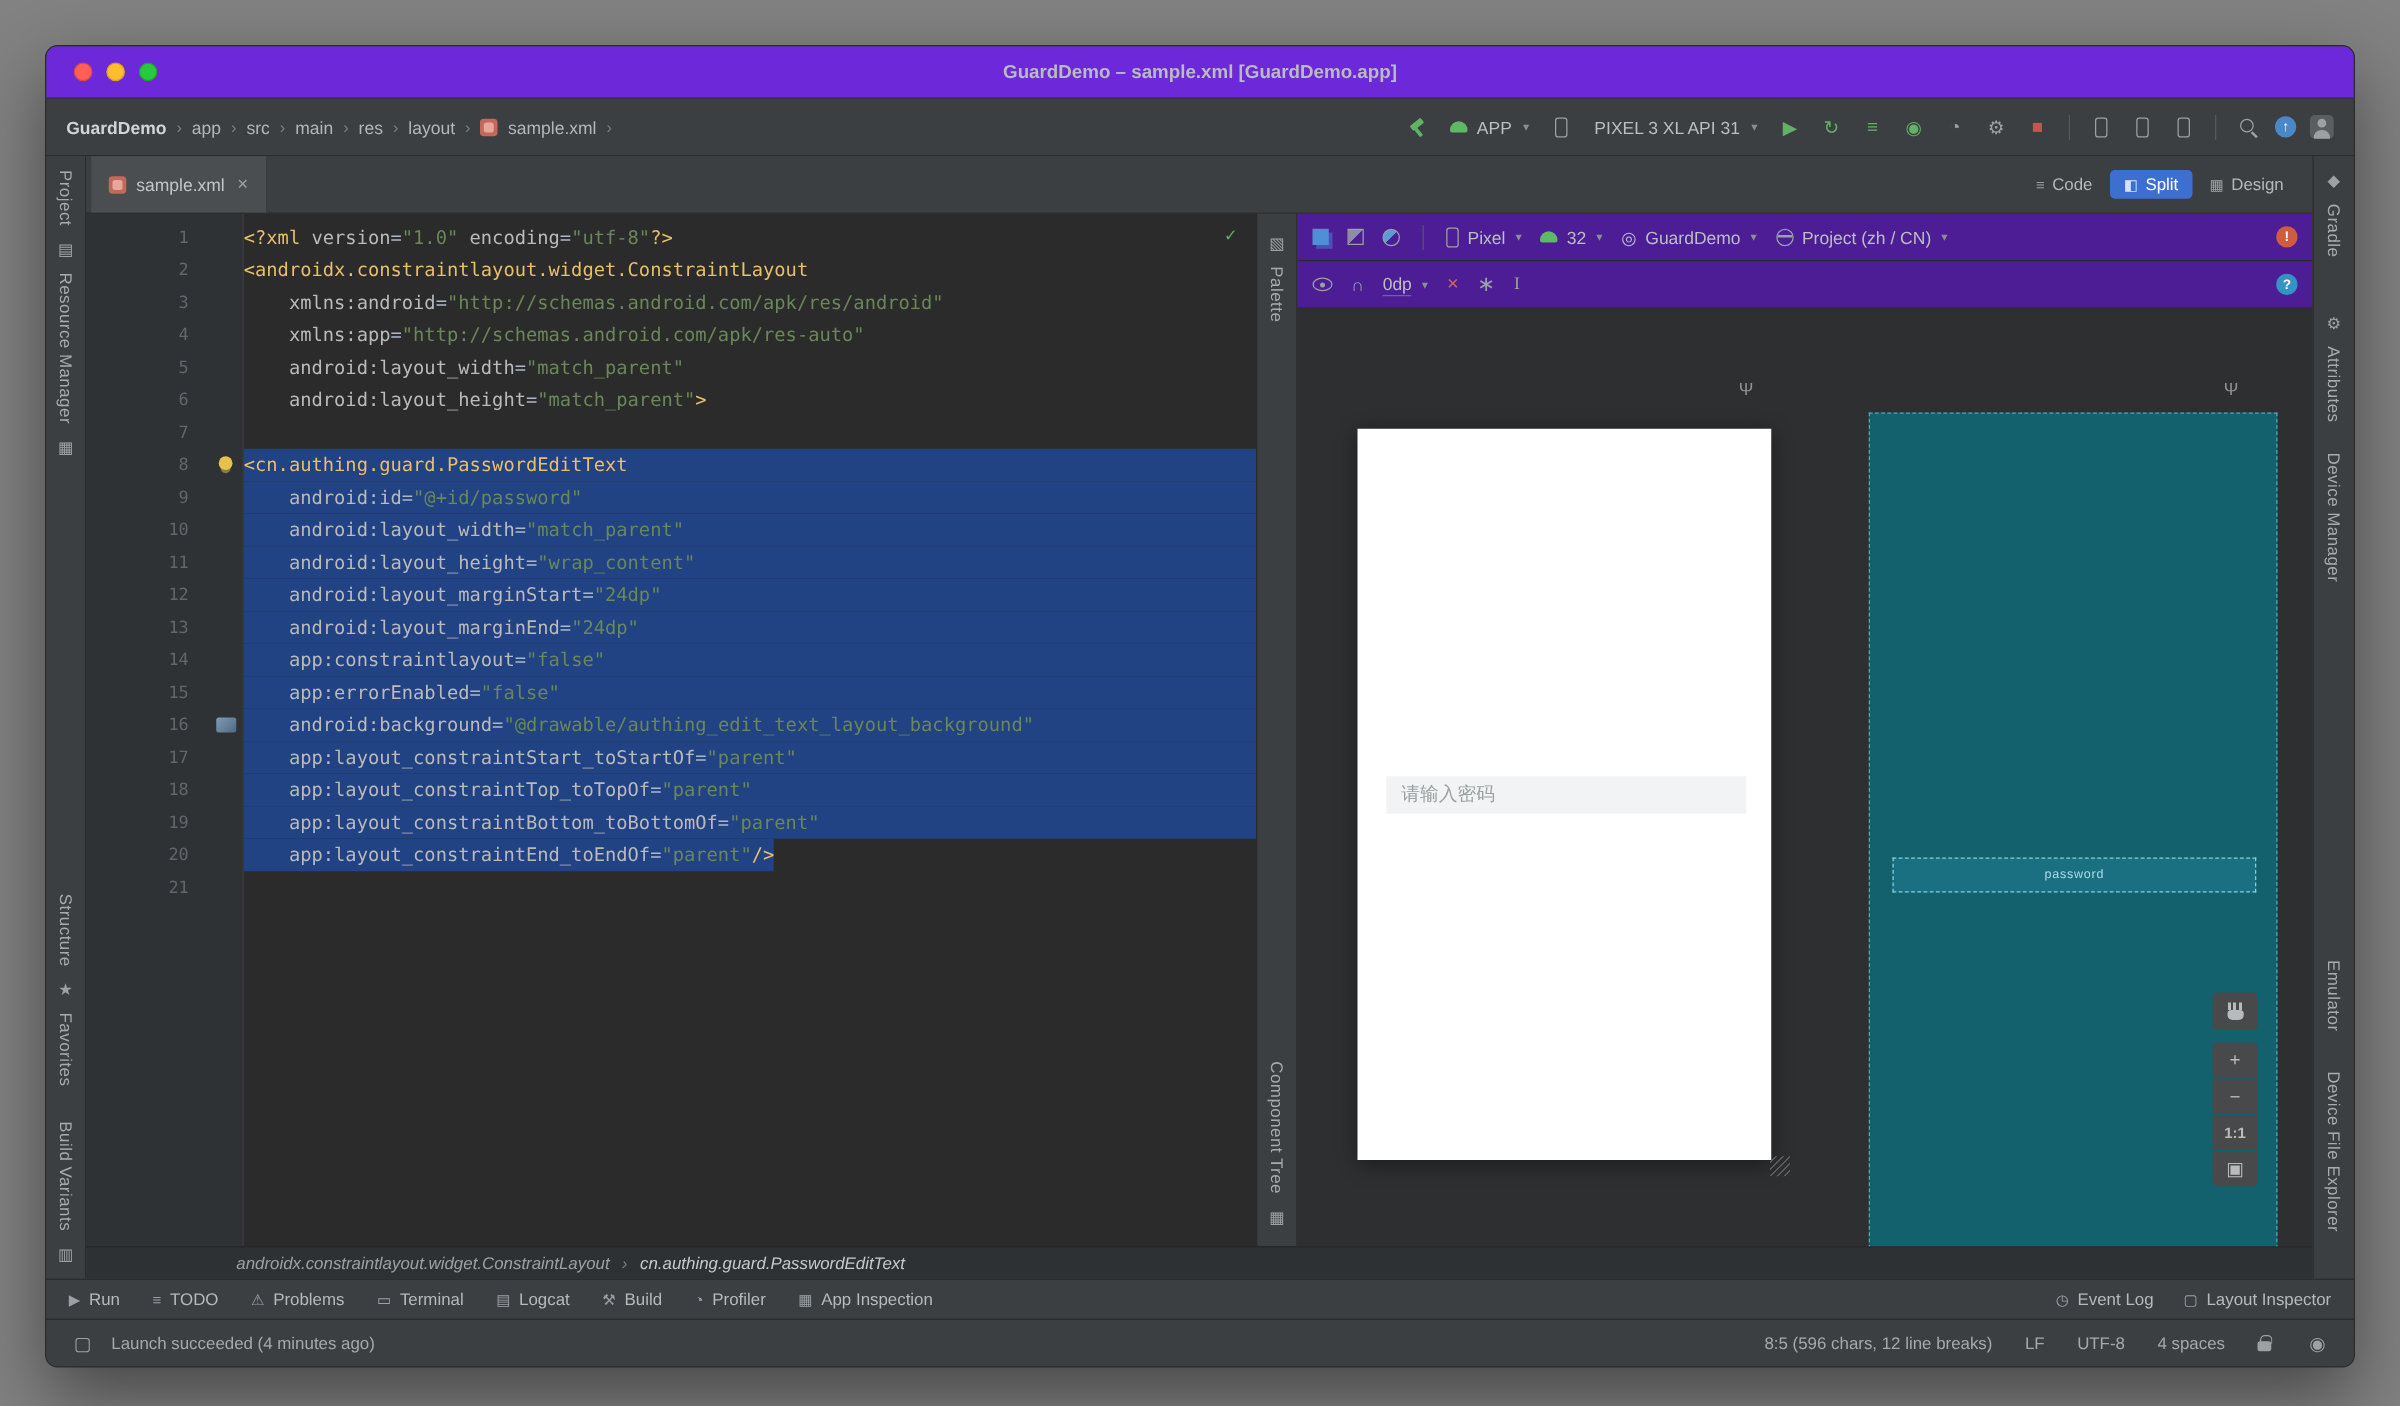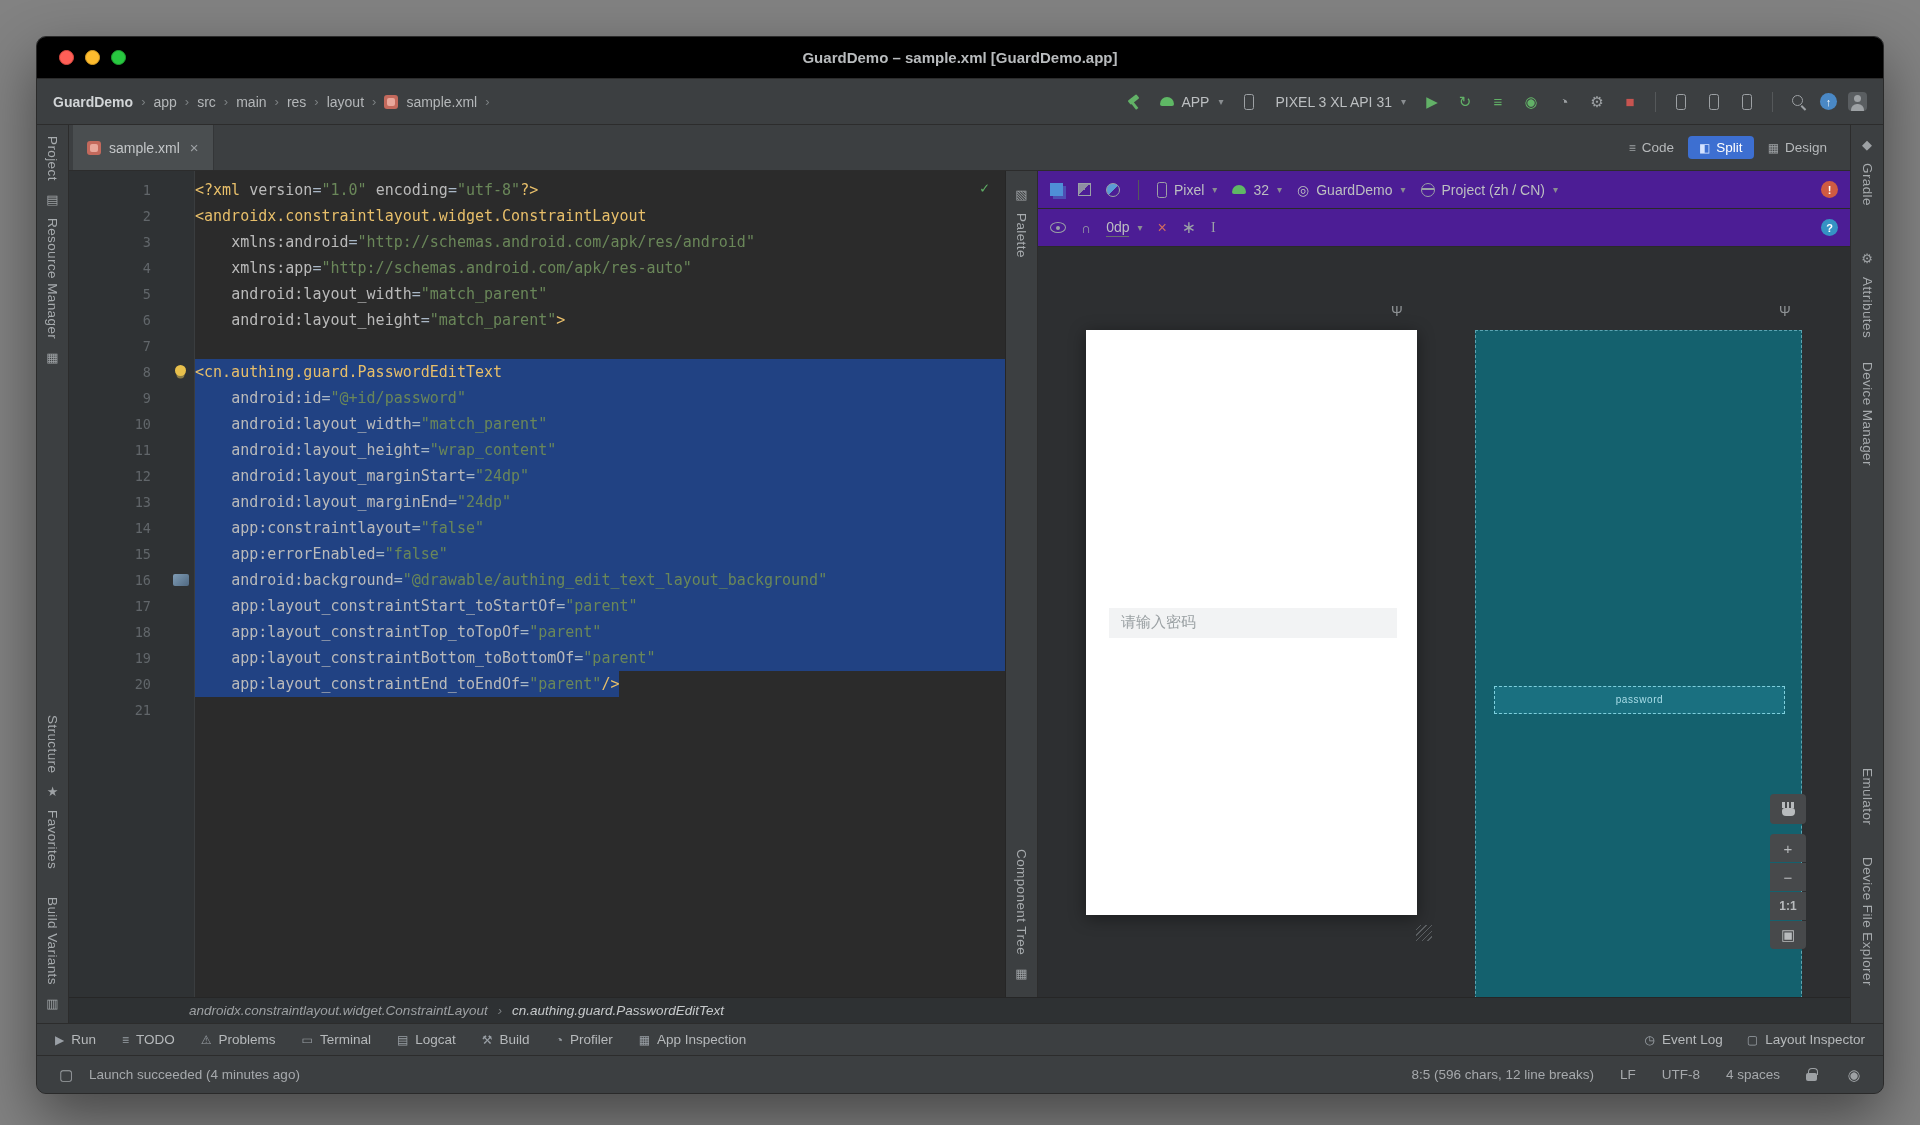--- a/index.html
+++ b/index.html
@@ -3,21 +3,21 @@
 <meta charset="utf-8">
 <style>
   *{margin:0;padding:0;box-sizing:border-box;}
   html,body{width:1920px;height:1125px;overflow:hidden;}
   body{background:#828282;font-family:"Liberation Sans",sans-serif;position:relative;}
   .window{position:absolute;left:36px;top:36px;width:1848px;height:1058px;background:#3c3f41;
           border-radius:10px;overflow:hidden;display:flex;flex-direction:column;
           box-shadow:0 24px 60px rgba(0,0,0,.45);border:1px solid #2a2a2a;}
   
   .titlebar{flex:0 0 42px;position:relative;display:flex;align-items:center;justify-content:center;
-            background:#000000;border-bottom:1px solid #2c2c2c;}
+            background:#6d28d9;border-bottom:1px solid #2c2c2c;}
   .lights{position:absolute;left:22px;top:0;height:100%;display:flex;align-items:center;gap:11px;}
   .light{width:15px;height:15px;border-radius:50%;}
   .light.r{background:#ff5f57;border:1px solid #dd4a40;}
   .light.y{background:#febc2e;border:1px solid #d89e24;}
   .light.g{background:#28c840;border:1px solid #1f9f31;}
   .title{font-size:15px;font-weight:700;color:#b9bcbe;}
   
   .navbar{flex:0 0 46px;display:flex;align-items:center;padding:0 16px;background:#3c3f41;border-bottom:1px solid #2c2c2c;}
   .crumbs{display:flex;align-items:center;gap:8px;font-size:14px;color:#b4b7b9;white-space:nowrap;}
   .crumbs .c0{font-weight:700;color:#d2d5d7;}
@@ -93,23 +93,23 @@
   .globeic{width:14px;height:14px;border:1.5px solid #9aa1a6;border-radius:50%;position:relative;}
   .globeic::after{content:"";position:absolute;left:0;right:0;top:4.5px;height:1.5px;background:#9aa1a6;}
   .eyeic{width:16px;height:11px;border:1.5px solid #9aa1a6;border-radius:50%;position:relative;}
   .eyeic::after{content:"";position:absolute;left:50%;top:50%;width:4px;height:4px;margin:-2px;background:#9aa1a6;border-radius:50%;}
   .badge{width:17px;height:17px;border-radius:50%;color:#fff;font-size:11px;font-weight:700;display:flex;align-items:center;justify-content:center;}
   .badge.err{background:#cf5b42;}
   .badge.help{background:#3592c4;}
   .flexsp{flex:1;}
   .marg{border-bottom:1px solid #6a6e71;padding-bottom:1px;}
   .dcanvas{flex:1;position:relative;background:#2d2f31;overflow:hidden;}
-  .device-white{position:absolute;left:48px;top:83px;width:331px;height:585px;background:#ffffff;box-shadow:0 3px 16px rgba(0,0,0,.42);}
+  .device-white{position:absolute;left:48px;top:96px;width:331px;height:585px;background:#ffffff;box-shadow:0 3px 16px rgba(0,0,0,.42);}
   .wfield{position:absolute;left:23px;right:20px;top:calc(50% - 15px);height:30px;background:#f2f3f4;display:flex;align-items:center;padding-left:12px;font-size:15px;color:#9aa0a3;}
-  .device-bp{position:absolute;left:437px;top:83px;width:327px;height:739px;background:#14616e;border:1px dashed rgba(150,220,235,.55);}
+  .device-bp{position:absolute;left:457px;top:83px;width:327px;height:739px;background:#14616e;border:1px dashed rgba(150,220,235,.55);}
   .bpfield{position:absolute;left:18px;right:16px;top:calc(50% - 14px);height:28px;background:#1a7080;border:1px dashed #7fcfdd;display:flex;align-items:center;justify-content:center;font-size:10px;color:#a8dde8;letter-spacing:.6px;}
   .antenna{position:absolute;top:56px;font-size:14px;color:#8d9194;}
   .grip{position:absolute;left:378px;top:678px;width:16px;height:16px;
         background:repeating-linear-gradient(135deg,transparent 0 3px,#5a5e61 3px 4px);}
   .zoombox{position:absolute;right:44px;top:547px;width:36px;display:flex;flex-direction:column;}
   .zbtn{height:30px;background:#47494b;color:#b8bbbd;display:flex;align-items:center;justify-content:center;font-size:15px;border-radius:4px;}
   .zgrp{display:flex;flex-direction:column;gap:1px;margin-top:10px;}
   .zgrp .zbtn{height:28px;border-radius:0;}
   .zgrp .zbtn:first-child{border-radius:4px 4px 0 0;}
   .zgrp .zbtn:last-child{border-radius:0 0 4px 4px;}

